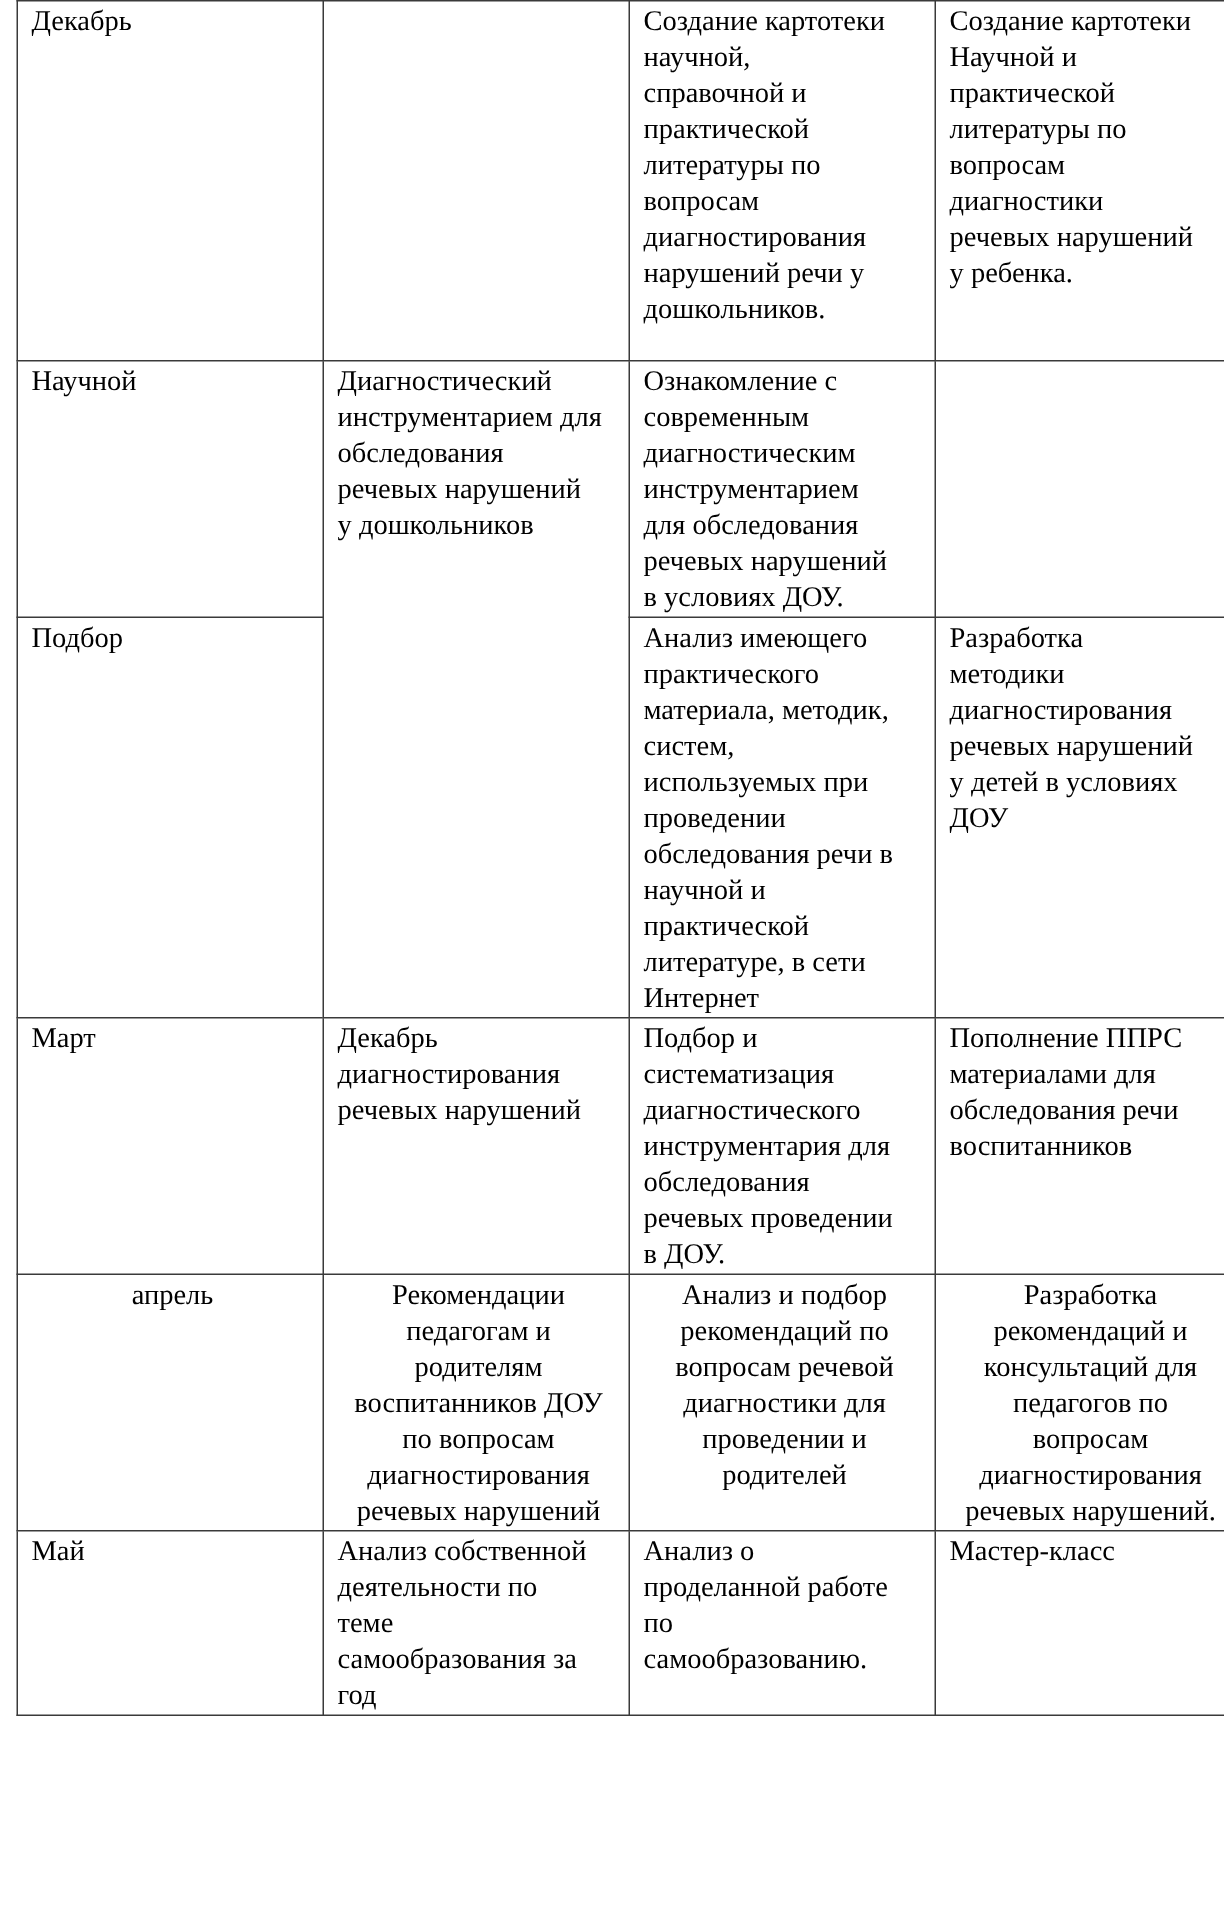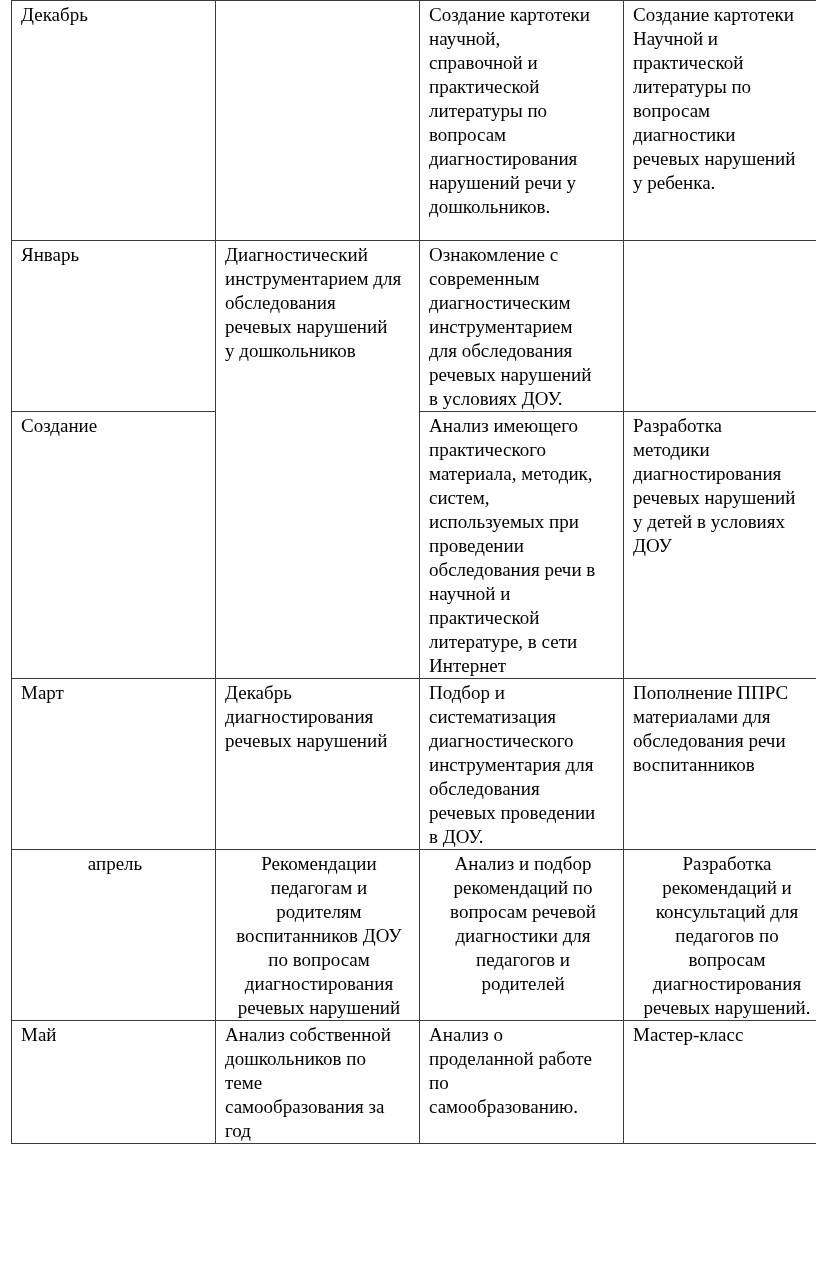--- a/index.html
+++ b/index.html
@@ -45,37 +45,37 @@
       <td>Создание картотеки
 Научной и
 практической
 литературы по
 вопросам
 диагностики
 речевых нарушений
 у ребенка.</td>
     </tr>
     <tr class="r-jan">
-      <td class="first-col">Январь</td>
+      <td class="first-col">Научной</td>
       <td rowspan="2">Диагностический
 инструментарием для
 обследования
 речевых нарушений
 у дошкольников</td>
       <td>Ознакомление с
 современным
 диагностическим
 инструментарием
 для обследования
 речевых нарушений
 в условиях ДОУ.</td>
       <td></td>
     </tr>
     <tr class="r-feb">
-      <td class="first-col">Создание</td>
+      <td class="first-col">Подбор</td>
       <td>Анализ имеющего
 практического
 материала, методик,
 систем,
 используемых при
 проведении
 обследования речи в
 научной и
 практической
 литературе, в сети
@@ -110,34 +110,34 @@
 педагогам и
 родителям
 воспитанников ДОУ
 по вопросам
 диагностирования
 речевых нарушений</td>
       <td>Анализ и подбор
 рекомендаций по
 вопросам речевой
 диагностики для
-педагогов и
+проведении и
 родителей</td>
       <td>Разработка
 рекомендаций и
 консультаций для
 педагогов по
 вопросам
 диагностирования
 речевых нарушений.</td>
     </tr>
     <tr class="r-may">
       <td class="first-col">Май</td>
       <td>Анализ собственной
-дошкольников по
+деятельности по
 теме
 самообразования за
 год</td>
       <td>Анализ о
 проделанной работе
 по
 самообразованию.</td>
       <td>Мастер-класс</td>
     </tr>
   </tbody>

